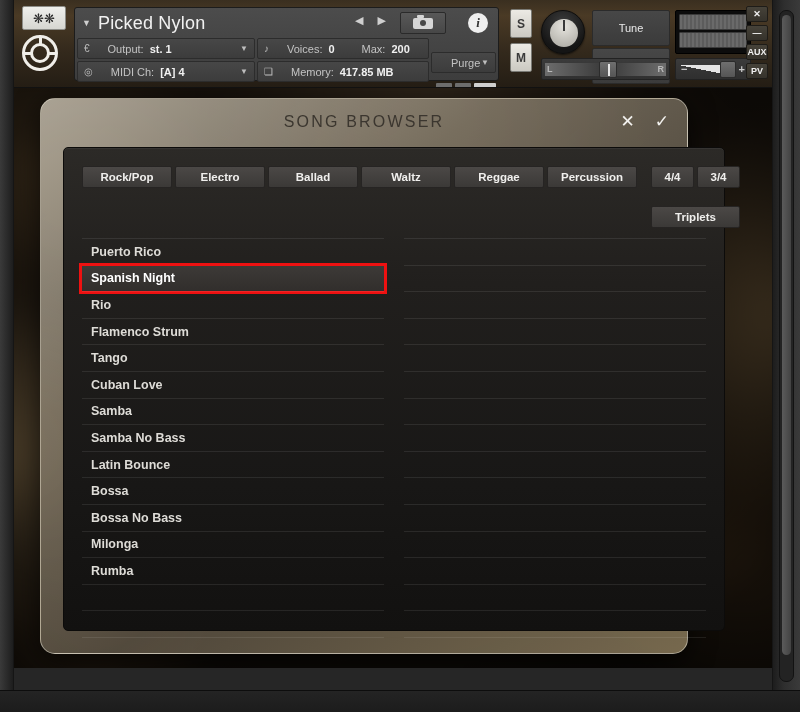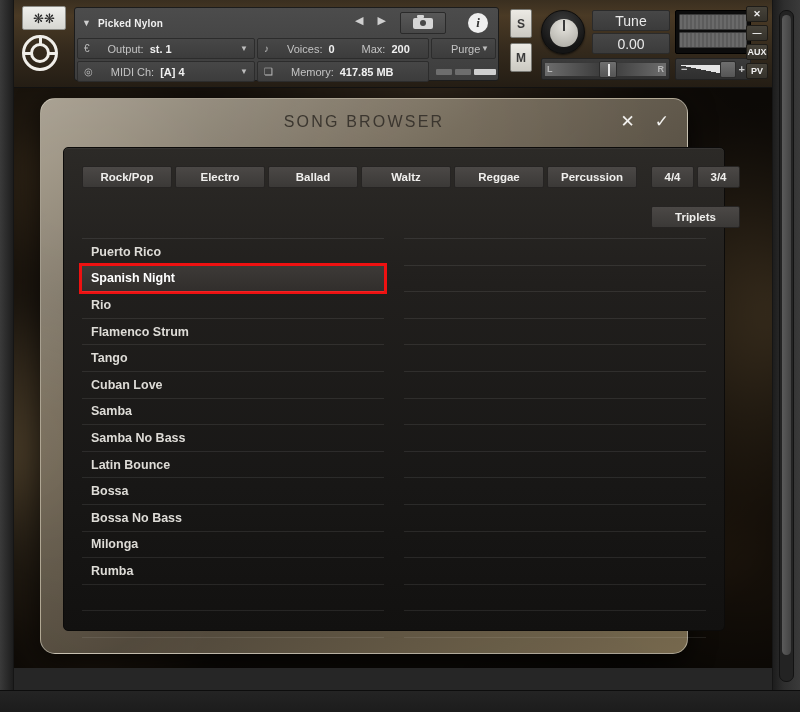--- a/index.html
+++ b/index.html
@@ -73,21 +73,21 @@
   .wheel-icon i.r{ height:3px;width:7px; right:-1px; top:50%; margin-top:-1.5px;}
 
   .hdr-main{
     position:absolute; left:60px; top:7px; width:425px; height:74px;
     background:linear-gradient(180deg,#4c4c4c,#3d3d3d);
     border:1px solid #1c1c1c; border-radius:3px;
     padding:2px;
   }
   .hdr-row1{ height:26px; display:flex; align-items:center; position:relative;}
   .inst-caret{ color:#cfcfcf; font-size:9px; margin:0 7px 0 5px;}
-  .inst-name{ color:#f1f1f1; font-size:10px; font-weight:bold; letter-spacing:.2px;}
+  .inst-name{ color:#f1f1f1; font-size:18px; font-weight:normal; letter-spacing:.2px;}
   .nav-arrows{ position:absolute; right:110px; top:4px; display:flex; gap:14px; color:#cfcfcf; font-size:11px;}
   .cam-btn{
     position:absolute; right:50px; top:2px; width:46px;height:22px;
     background:linear-gradient(180deg,#585858,#474747); border:1px solid #2a2a2a;border-radius:2px;
     display:flex;align-items:center;justify-content:center;
   }
   .cam-body{ width:20px;height:11px;background:#d6d6d6;border-radius:2px;position:relative;}
   .cam-body::before{content:"";position:absolute;width:6px;height:6px;border-radius:50%;background:#474747;left:7px;top:2.5px;}
   .cam-body::after{content:"";position:absolute;width:7px;height:3px;background:#d6d6d6;top:-3px;left:4px;border-radius:1px;}
   .info-btn{
@@ -103,21 +103,21 @@
     border:1px solid #2c2c2c; border-radius:2px;
     display:flex; align-items:center; padding:0 6px;
     color:#cdcdcd; font-size:11px; white-space:nowrap; position:relative;
   }
   .hdr-cell .ico{ color:#bdbdbd; margin-right:5px; font-size:10px;}
   .hdr-cell .lbl{ color:#c3c3c3;padding-left:13px;}
   .hdr-cell .val{ color:#f0f0f0; margin-left:6px; font-weight:bold;}
   .hdr-cell .dd{ position:absolute; right:6px; color:#bdbdbd; font-size:8px;}
   .colA{ width:178px; }
   .colB{ width:172px; margin-left:2px;}
-  .colC{ width:65px; margin-left:2px;}
+  .colC{ width:65px; margin-left:2px;margin-top:14px;}
   .purge-cell{ justify-content:space-between;}
   .purgebars{ display:flex; gap:3px; align-items:center; height:21px; justify-content:flex-end;}
   .pb{ height:6px; background:#6d6d6d; border-radius:1px;}
 
   .sm-col{ position:absolute; left:496px; top:9px; display:flex;flex-direction:column;gap:5px;}
   .sm-btn{
     width:22px;height:29px;border-radius:2px;
     background:linear-gradient(180deg,#eceae4,#cbc9c2);
     border:1px solid #7a7a75; color:#3a3a3a; font-size:12px; font-weight:bold;
     display:flex;align-items:center;justify-content:center;
@@ -129,23 +129,23 @@
     border:1px solid #0d0d0d; position:relative;
     box-shadow:0 1px 2px rgba(0,0,0,.6);
   }
   .knob::after{
     content:""; position:absolute; left:8px; top:8px; width:28px;height:28px;border-radius:50%;
     background:radial-gradient(circle at 50% 25%, #e6e4de, #a9a7a0);
   }
   .knob i{ position:absolute; z-index:2; width:2px;height:11px;background:#3a3a3a; left:21px; top:9px;}
   .tune-box{ position:absolute; left:578px; top:10px; width:78px;}
   .tune-cell{
-    height:21px;background:linear-gradient(180deg,#474747,#3b3b3b);border:1px solid #2b2b2b;
+    height:36px;background:linear-gradient(180deg,#474747,#3b3b3b);border:1px solid #2b2b2b;
     border-radius:2px;display:flex;align-items:center;justify-content:center;
-    color:#e9e9e9;font-size:14px;margin-bottom:2px;
+    color:#e9e9e9;font-size:11px;margin-bottom:2px;
   }
   .pan-slider{
     position:absolute; left:527px; top:58px; width:129px;height:22px;
     background:linear-gradient(180deg,#3b3b3b,#303030);border:1px solid #222;border-radius:2px;
     display:flex; align-items:center; justify-content:space-between; padding:0 5px;
     color:#b9b9b9; font-size:9px; font-weight:bold;
   }
   .pan-slider .grad{ position:absolute; left:3px; right:3px; top:4px; height:13px;
     background:linear-gradient(90deg,#6d6d6d,#3a3a3a 48%,#3a3a3a 52%,#6d6d6d);}
   .pan-handle{

